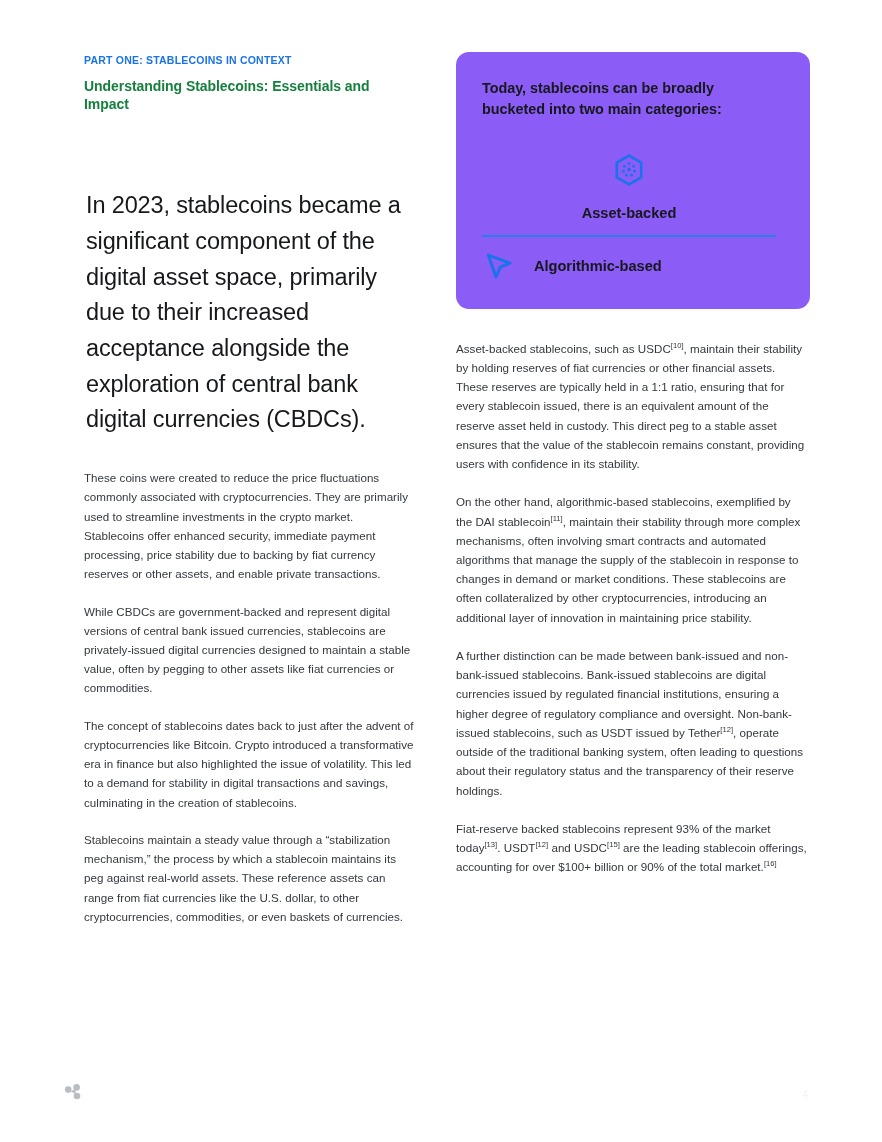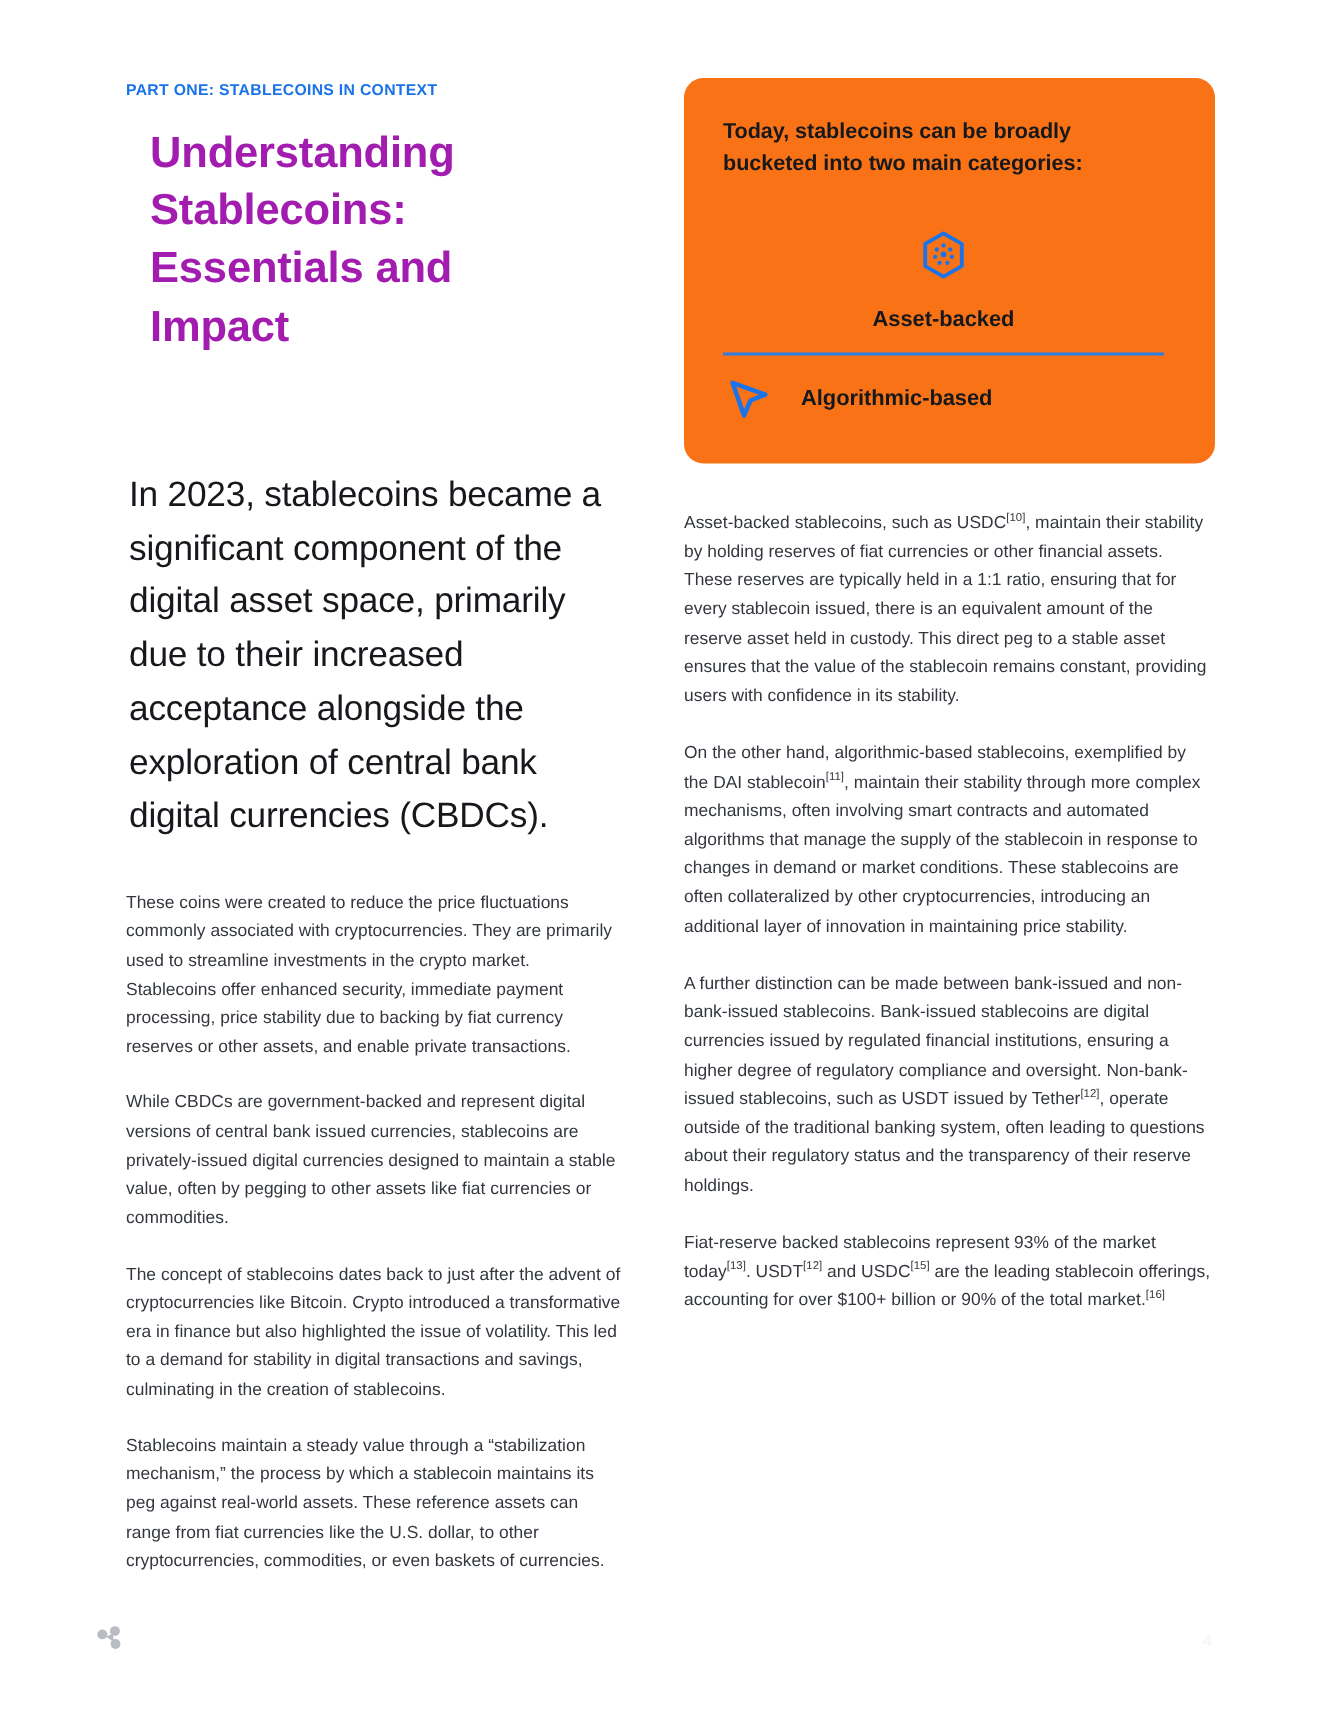--- a/index.html
+++ b/index.html
@@ -30,26 +30,26 @@
   .eyebrow {
     color: #1a73e8;
     font-size: 10.5px;
     font-weight: bold;
     letter-spacing: 0.02em;
     text-transform: uppercase;
     margin: 0 0 10px 0;
     line-height: 1.2;
   }
   .headline {
-    color: #a21caf;
-    font-size: 29px;
+    color: #15803d;
+    font-size: 14px;
     font-weight: bold;
     line-height: 1.34;
     letter-spacing: -0.004em;
-    margin: 16px;
+    margin: 0;
   }
   .lede {
     color: #16181c;
     font-size: 23.5px;
     font-weight: normal;
     line-height: 1.52;
     letter-spacing: -0.006em;
     margin: 74px 0 0 2px;
   }
   .body-stack {
@@ -65,21 +65,21 @@
   p.body:last-child { margin-bottom: 0; }
 
   
   .col-right {
     position: absolute;
     left: 456px;
     top: 52px;
     width: 354px;
   }
   .category-card {
-    background: #f97316;
+    background: #8b5cf6;
     border-radius: 13px;
     padding: 26px 34px 24px 26px;
     box-sizing: border-box;
     width: 354px;
   }
   .card-title {
     color: #16181c;
     font-size: 14.4px;
     font-weight: bold;
     line-height: 1.48;

